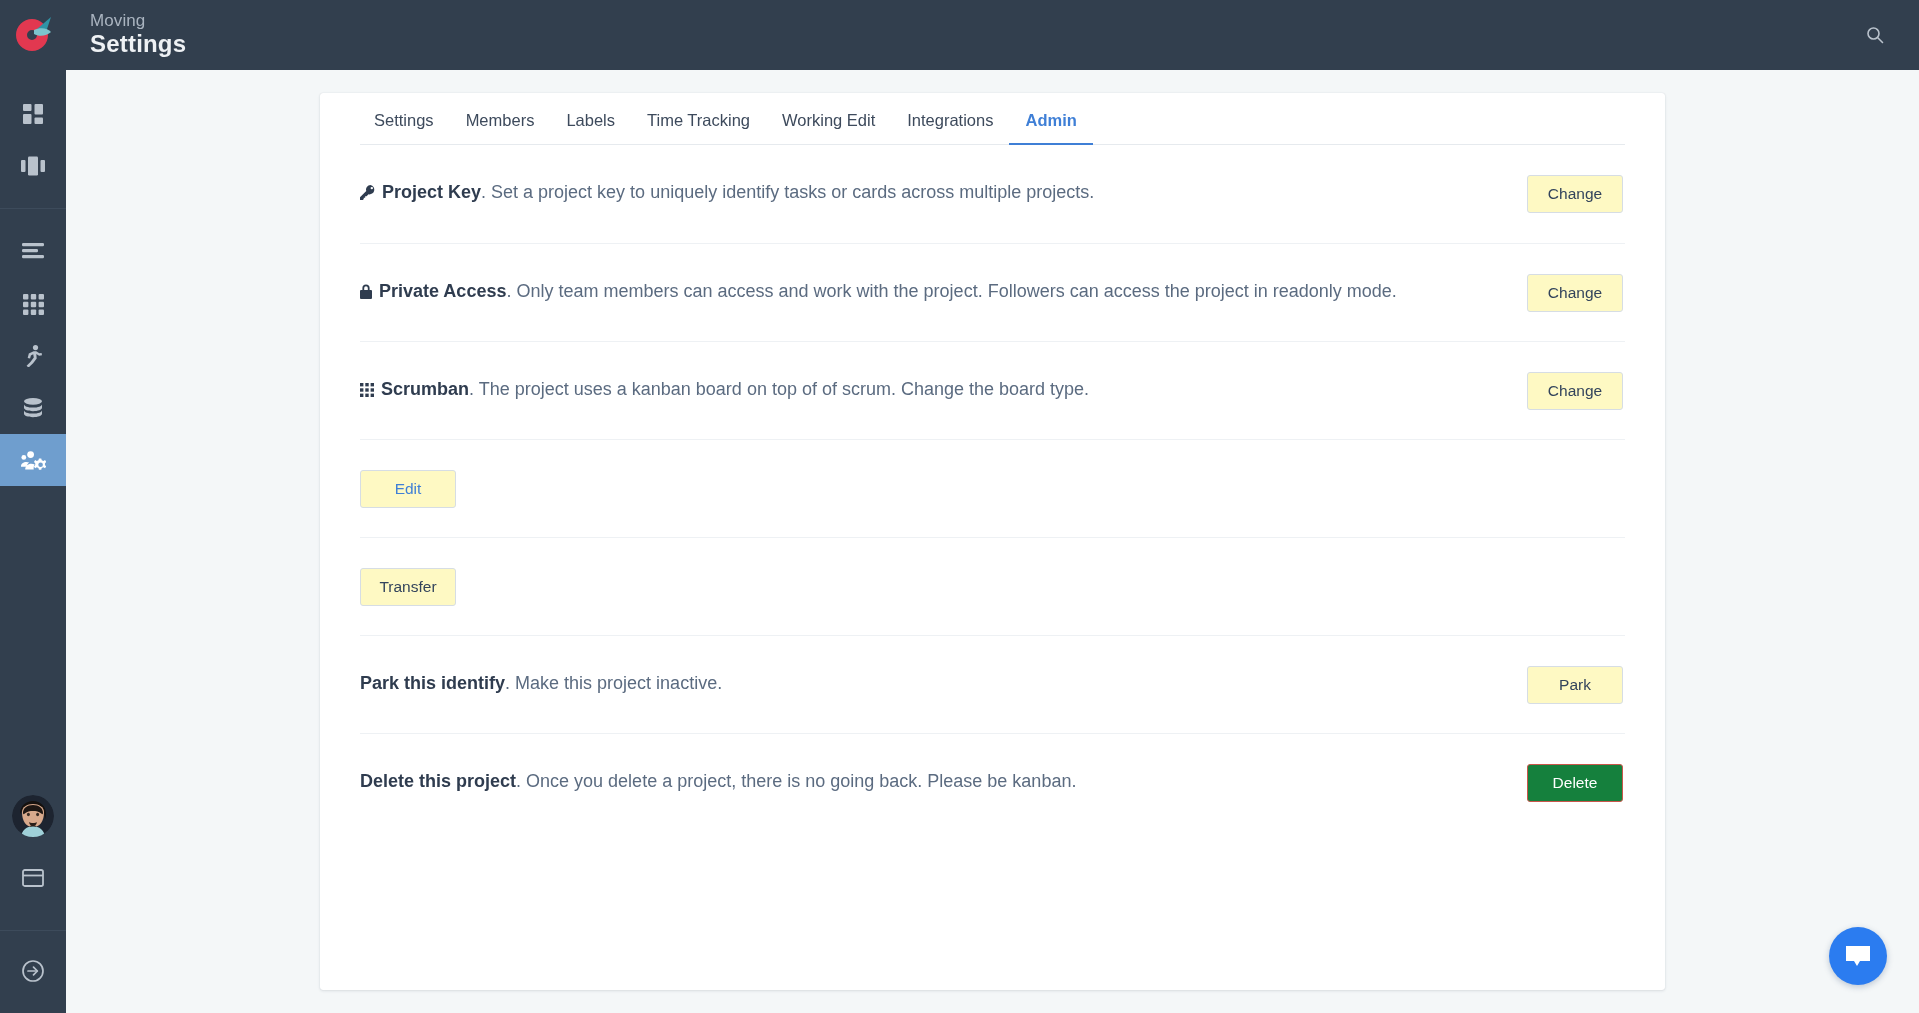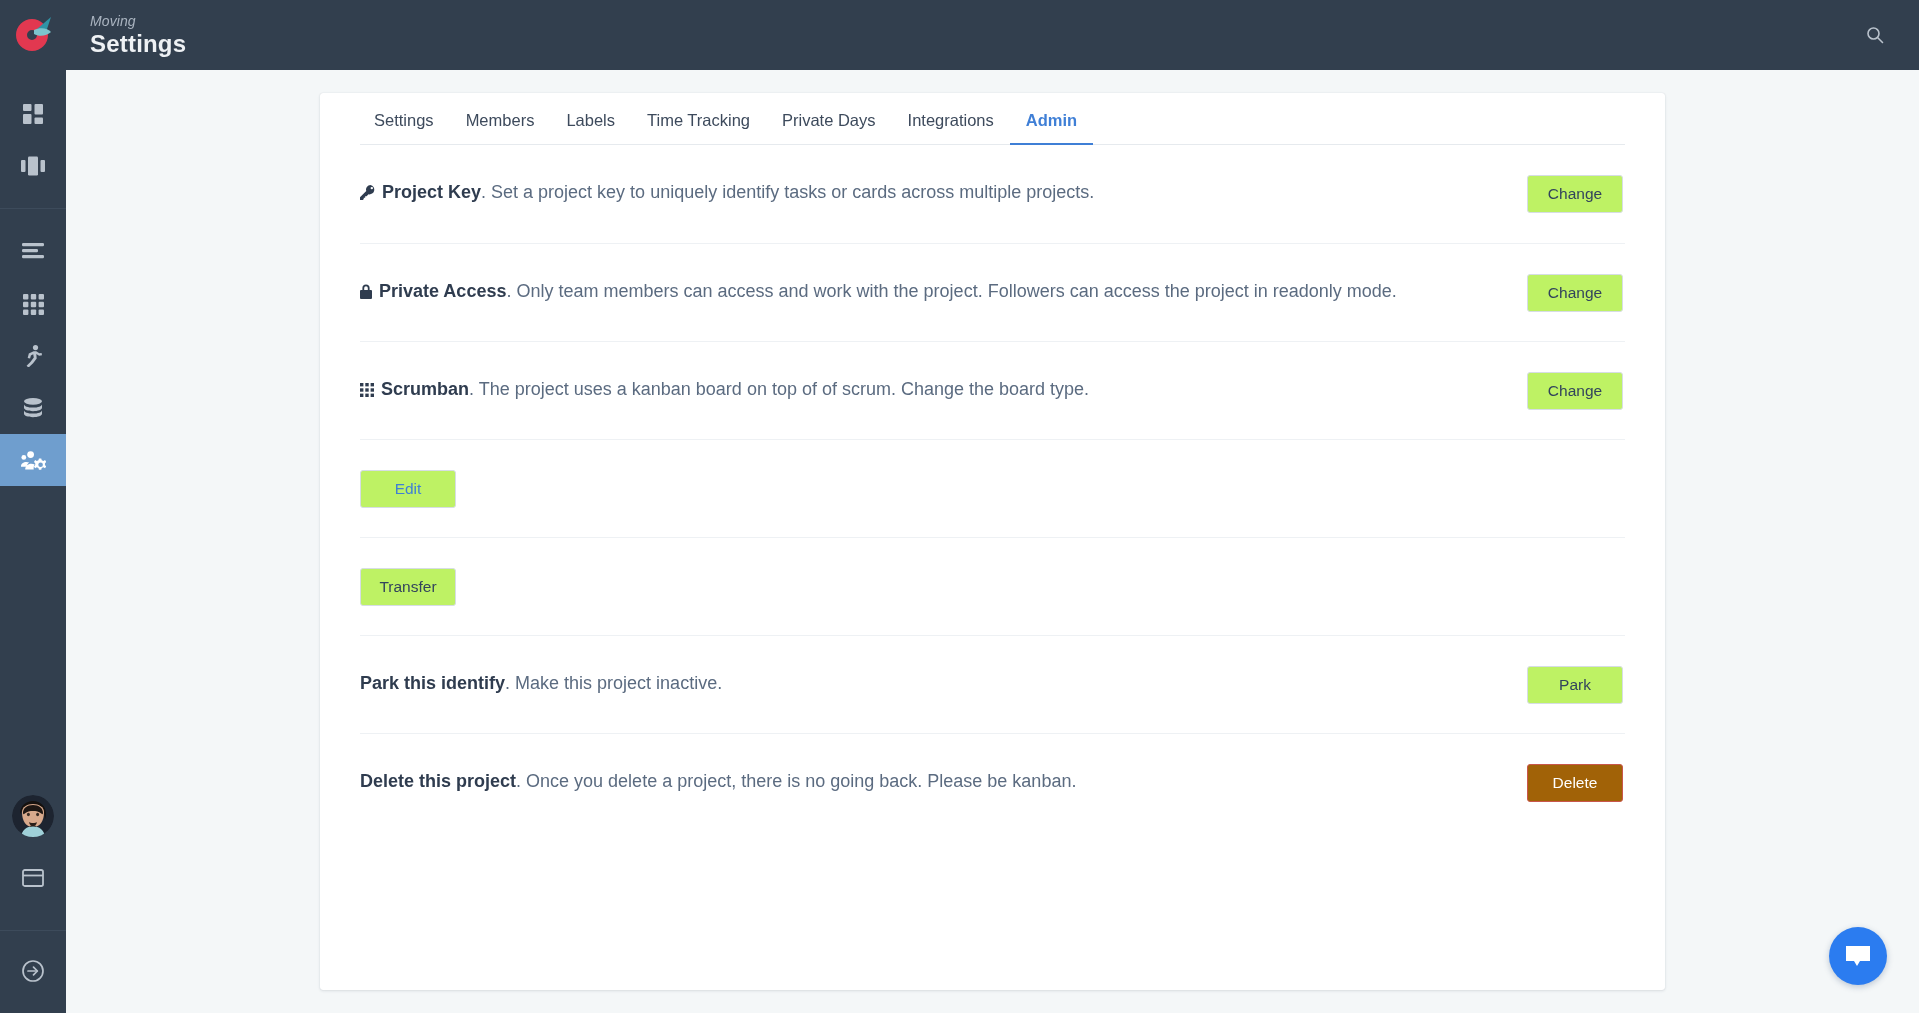--- a/index.html
+++ b/index.html
@@ -13,21 +13,21 @@
   
   #topbar {
     position: absolute; top: 0; left: 0;
     width: 1919px; height: 70px;
     background: #323f4e;
     display: flex; align-items: center;
   }
   #logo-wrap { width: 66px; height: 70px; display: flex; align-items: center; justify-content: center; }
   #logo { width: 46px; height: 40px; }
   #header-titles { margin-left: 24px; display: flex; flex-direction: column; justify-content: center; }
-  #header-eyebrow { font-size: 14px; color: #aab4c0; line-height: 18px; letter-spacing: .1px; font-style: italic; }
+  #header-eyebrow { font-size: 17px; color: #aab4c0; line-height: 18px; letter-spacing: .1px; }
   #header-title { font-size: 24px; font-weight: bold; color: #eef1f4; line-height: 28px; letter-spacing: .2px; }
   #search-btn {
     position: absolute; right: 24px; top: 50%; transform: translateY(-50%);
     width: 40px; height: 40px; display: flex; align-items: center; justify-content: center;
     cursor: pointer; background: none; border: none;
   }
 
   
   #sidebar {
     position: absolute; top: 70px; left: 0;
@@ -104,31 +104,31 @@
   .row-title { font-weight: bold; color: #2f3c4f; }
   .row-desc { color: #5b6b80; }
 
   .btn {
     flex: none;
     min-width: 96px;
     height: 38px;
     padding: 0 16px;
     border: 1px solid #d6dde4;
     border-radius: 3px;
-    background: #bef264;
+    background: #fef9c3;
     color: #33445c;
     font-size: 15.5px;
     font-family: "Liberation Sans", sans-serif;
     cursor: pointer;
     line-height: 36px;
     text-align: center;
     margin-right: 2px;
   }
   .btn.link { color: #3f7fd6; }
-  .btn.danger { background: #a16207; border-color: #c9564b; color: #ffffff; }
+  .btn.danger { background: #15803d; border-color: #c9564b; color: #ffffff; }
 
   
   #chat-fab {
     position: absolute;
     right: 32px; bottom: 28px;
     width: 58px; height: 58px;
     border-radius: 50%;
     background: #2b7cf0;
     border: none;
     display: flex; align-items: center; justify-content: center;
@@ -257,21 +257,21 @@
     </div>
   </div>
 </div>
 
 <div id="card">
   <div id="tabs">
       <div class="tab">Settings</div>
       <div class="tab">Members</div>
       <div class="tab">Labels</div>
       <div class="tab">Time Tracking</div>
-      <div class="tab">Private Days</div>
+      <div class="tab">Working Edit</div>
       <div class="tab">Integrations</div>
       <div class="tab active">Admin</div>
     </div>
   <div id="rows">
       <div class="row">
         <div class="row-text">
           <span class="row-icon">
             <svg width="15" height="15" viewBox="0 0 16 16" fill="#2f3c4f">
       <path d="M11.2 0a4.8 4.8 0 0 0-4.5 6.4L0 13.1V16h3l1-1v-1.4h1.5V12H7l2.1-2.1A4.8 4.8 0 1 0 11.2 0zm1.4 4.6a1.3 1.3 0 1 1 0-2.6 1.3 1.3 0 0 1 0 2.6z"></path>
             </svg>

